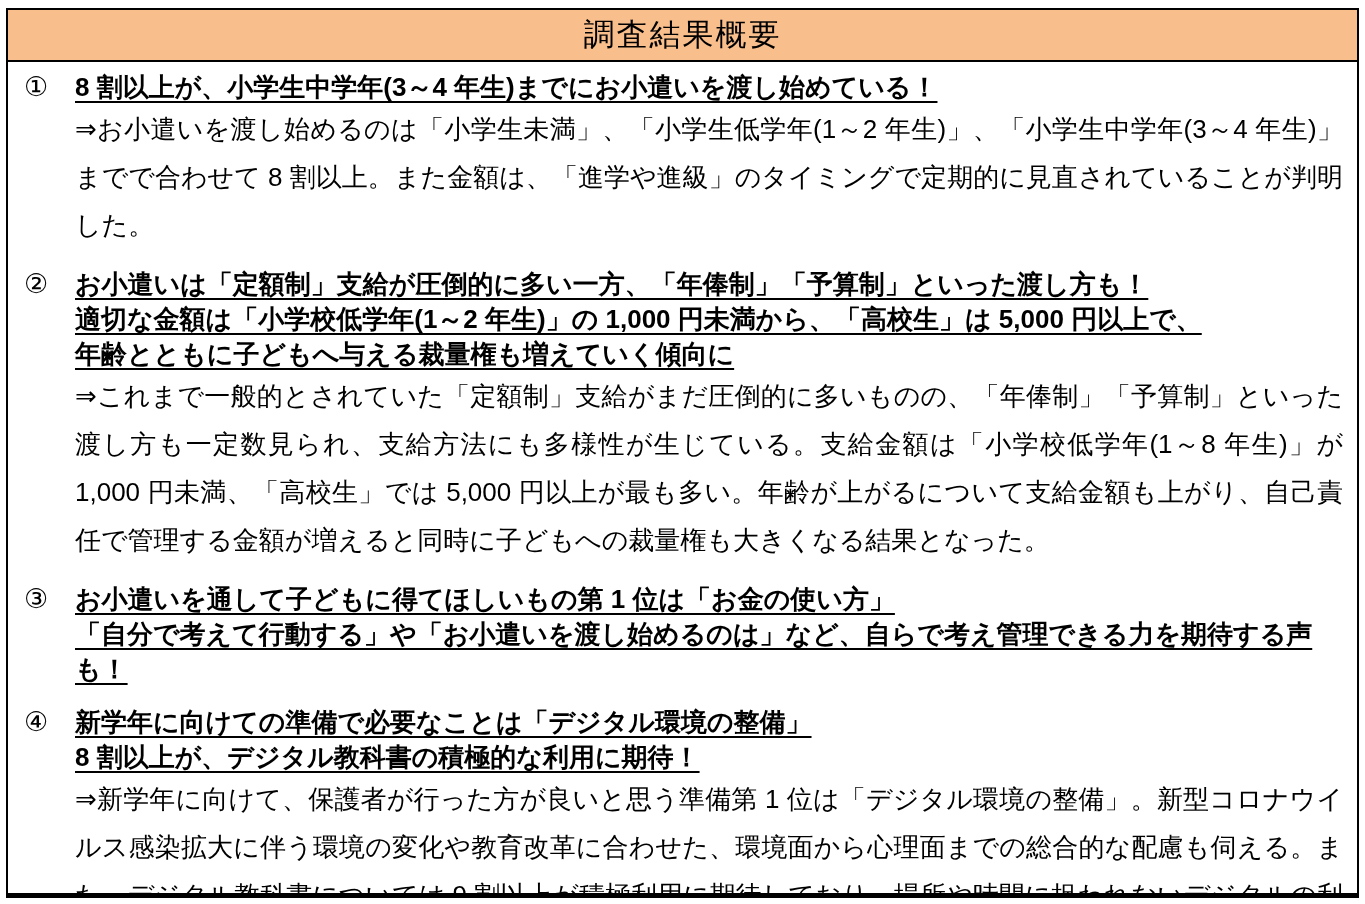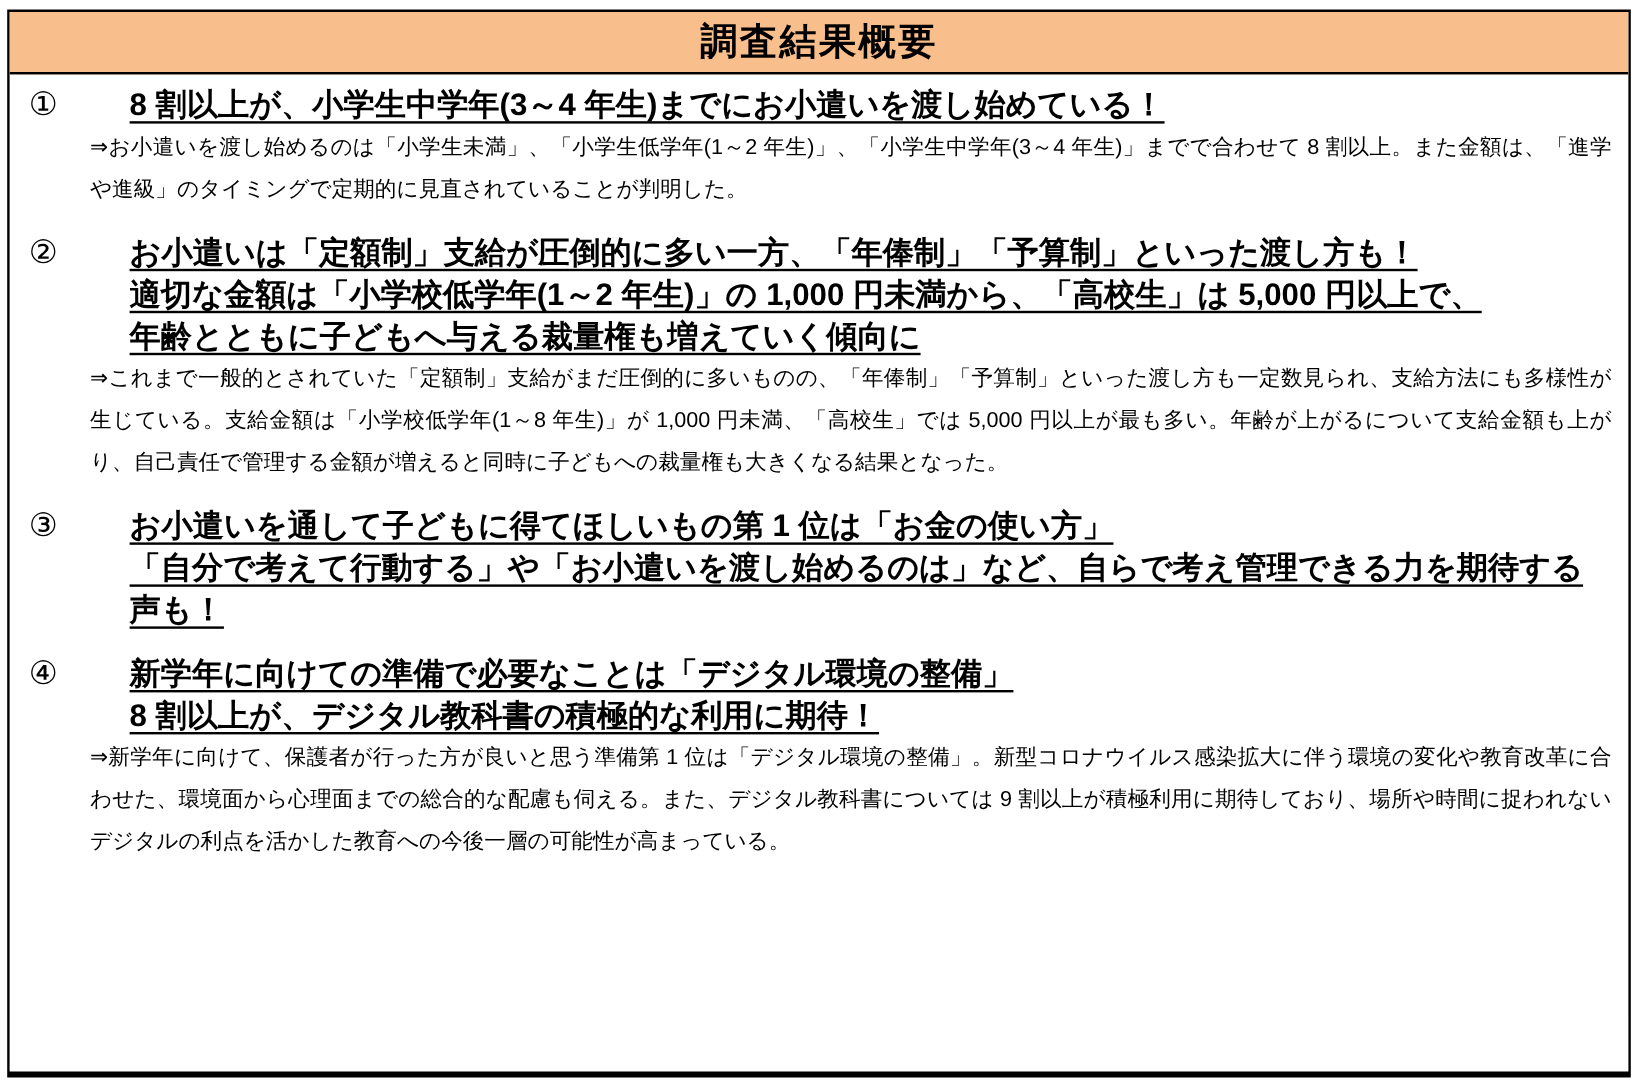--- a/index.html
+++ b/index.html
@@ -25,21 +25,21 @@
   .doc-header {
     height: 52px;
     background: #F8BE8C;
     border-bottom: 2px solid #000000;
     display: flex;
     align-items: center;
     justify-content: center;
   }
   .doc-title {
     font-size: 31px;
-    font-weight: bold;
+    font-weight: normal;
     letter-spacing: 2px;
   }
   .doc-body {
     padding: 8px 14px 6px 14px;
   }
   .section {
     display: flex;
     margin-bottom: 18px;
   }
   .section:last-child { margin-bottom: 0; }
@@ -54,25 +54,24 @@
     flex: 1;
     min-width: 0;
   }
   .heading {
     font-size: 26px;
     font-weight: bold;
     line-height: 35px;
     text-decoration: underline;
     text-decoration-thickness: 2px;
     text-underline-offset: 5px;
-    margin-left: 33px;
   }
   .body-text {
-    font-size: 18px;
-    line-height: 35px;
+    font-size: 26px;
+    line-height: 48px;
     text-align: justify;
   }
 </style>
 </head>
 <body>
 
 <div class="doc">
 
   <div class="doc-header">
     <div class="doc-title">調査結果概要</div>

